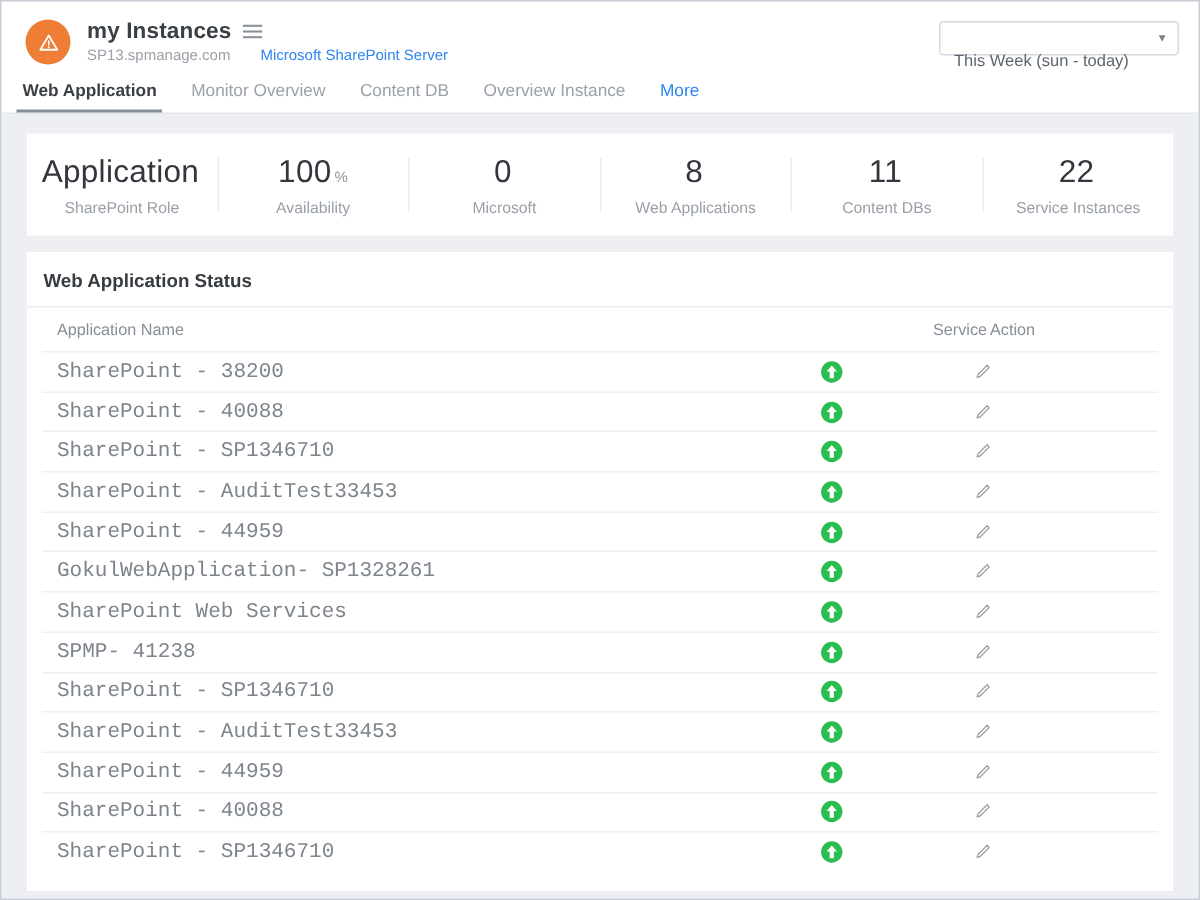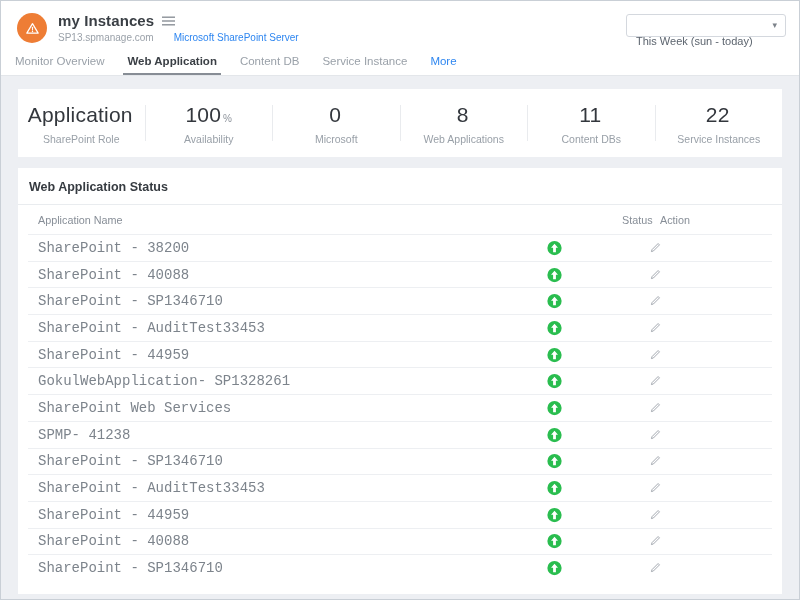--- a/index.html
+++ b/index.html
@@ -155,24 +155,24 @@
         </div>
       </div>
     </div>
     <div class="period-select">
       <span>This Week (sun - today)</span>
       <span class="caret">▾</span>
     </div>
   </header>
 
   <nav class="tabs">
+    <div class="tab active">Web Application</div>
     <div class="tab">Monitor Overview</div>
-    <div class="tab active">Web Application</div>
     <div class="tab">Content DB</div>
-    <div class="tab">Service Instance</div>
+    <div class="tab">Overview Instance</div>
     <div class="tab accent">More</div>
   </nav>
 
   <section class="stats-panel">
     <div class="stat">
       <div class="stat-value"><span>Application</span><span class="stat-suffix"></span></div>
       <div class="stat-label">SharePoint Role</div>
     </div>
     <div class="vdiv"></div>
     <div class="stat">
@@ -199,21 +199,21 @@
       <div class="stat-value"><span>22</span><span class="stat-suffix"></span></div>
       <div class="stat-label">Service Instances</div>
     </div>
   </section>
 
   <section class="table-panel">
     <div class="panel-title">Web Application Status</div>
     <div class="panel-title-divider"></div>
     <div class="thead">
       <span class="th-name">Application Name</span>
-      <span class="th-status">Status</span>
+      <span class="th-status">Service</span>
       <span class="th-action">Action</span>
     </div>
     <div class="tbody" id="rows">
         <div class="trow">
           <span class="cell-name">SharePoint - 38200</span>
           <span class="cell-status">
             <svg width="15" height="15" viewBox="0 0 16 16">
               <circle cx="8" cy="8" r="7.6" fill="#2abd4f"></circle>
               <path d="M8 3.4 L11.7 7.7 H9.5 V12.4 H6.5 V7.7 H4.3 Z" fill="#fff"></path>
             </svg>

